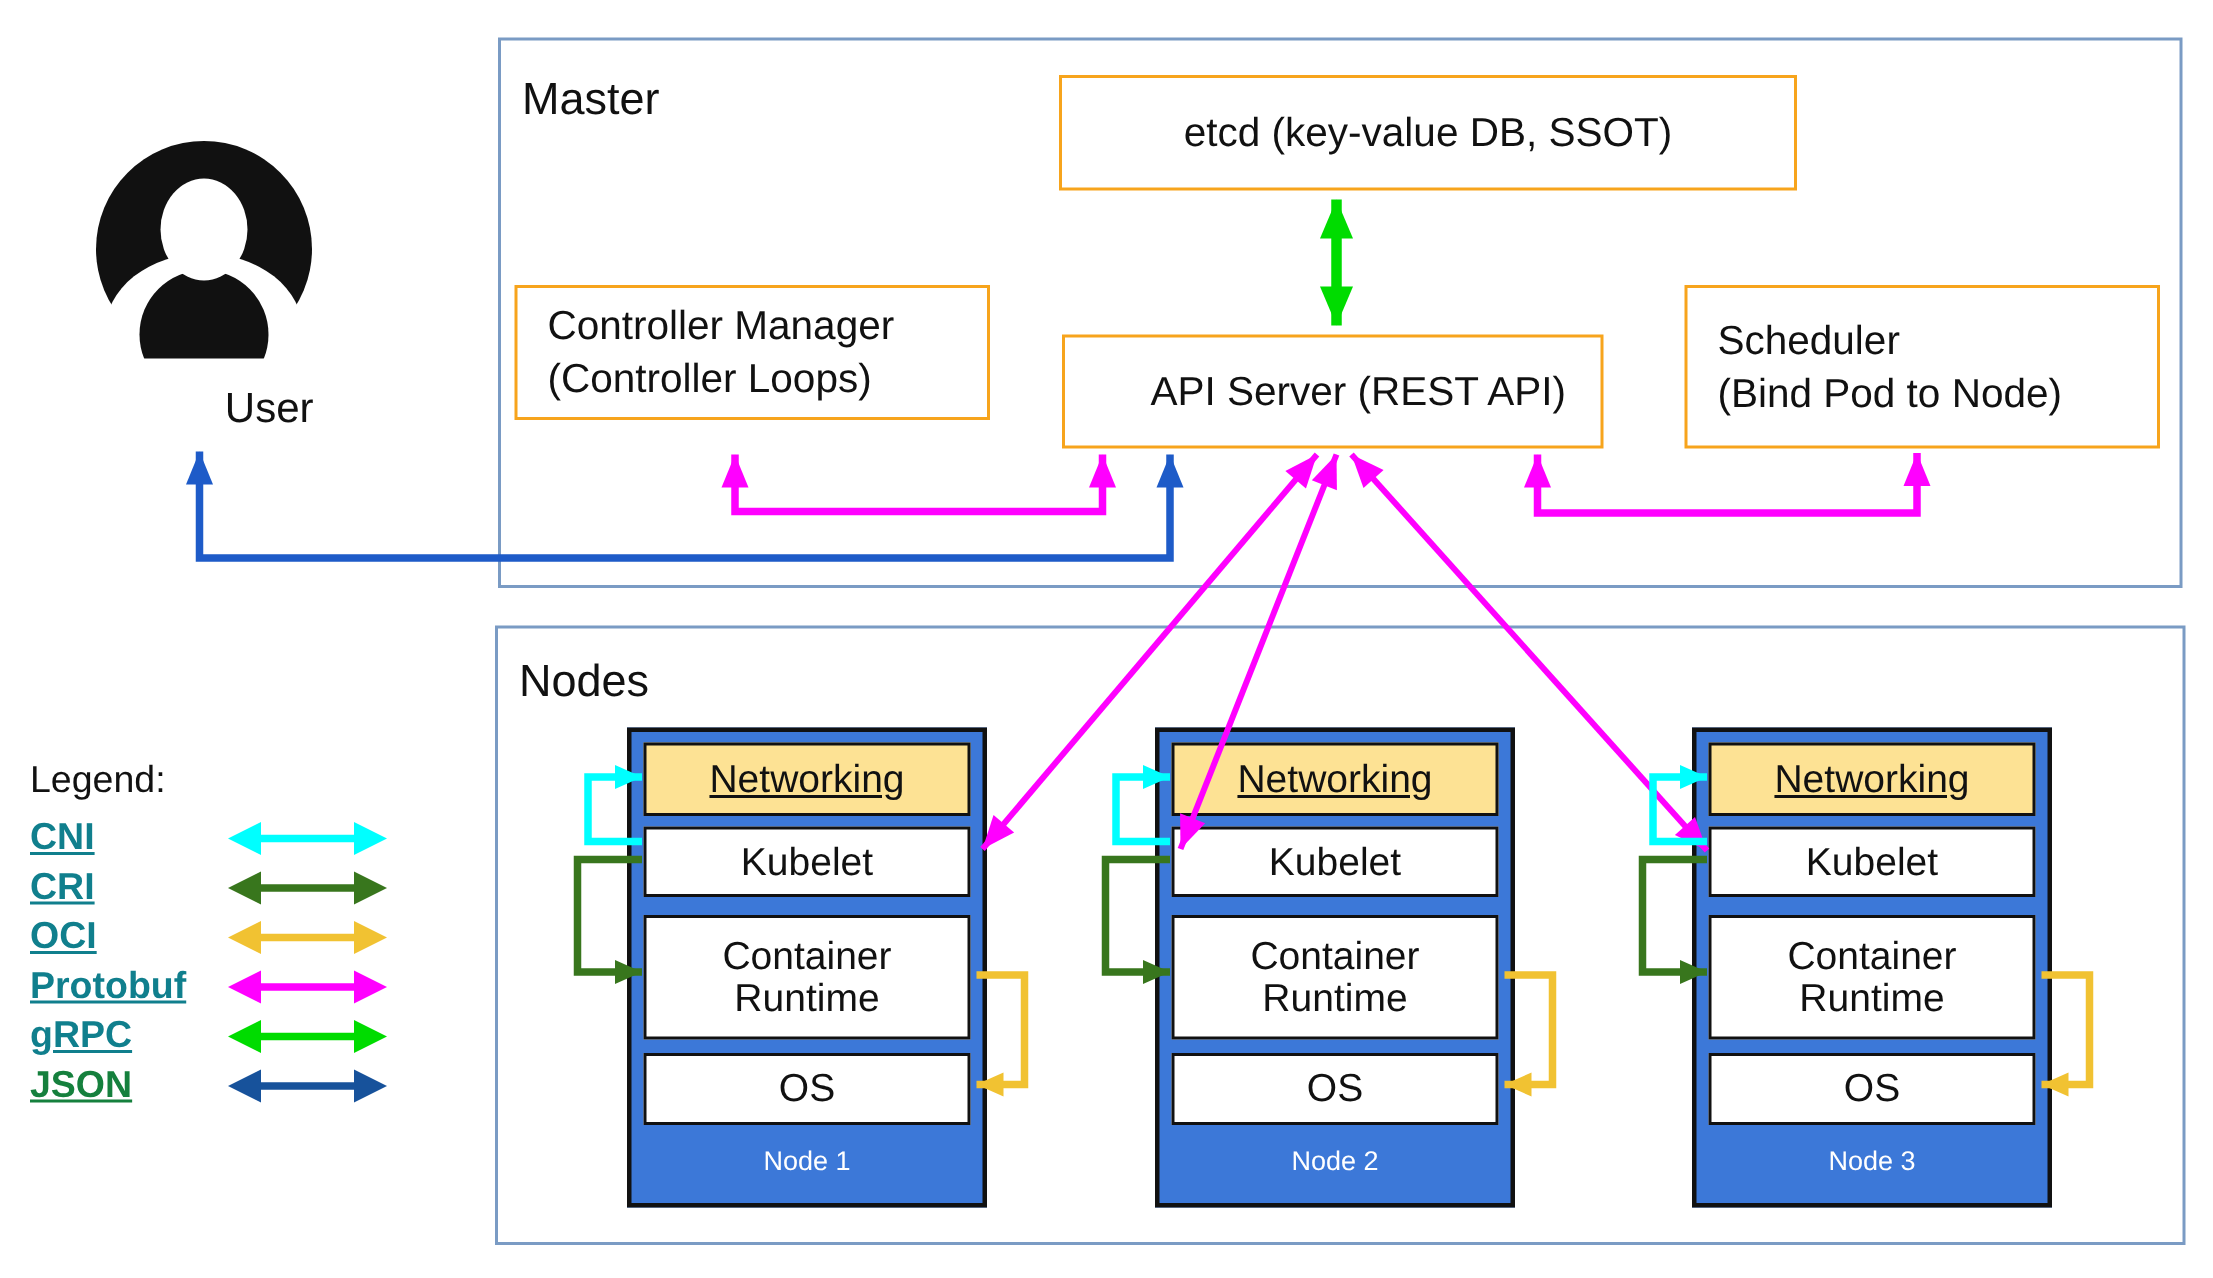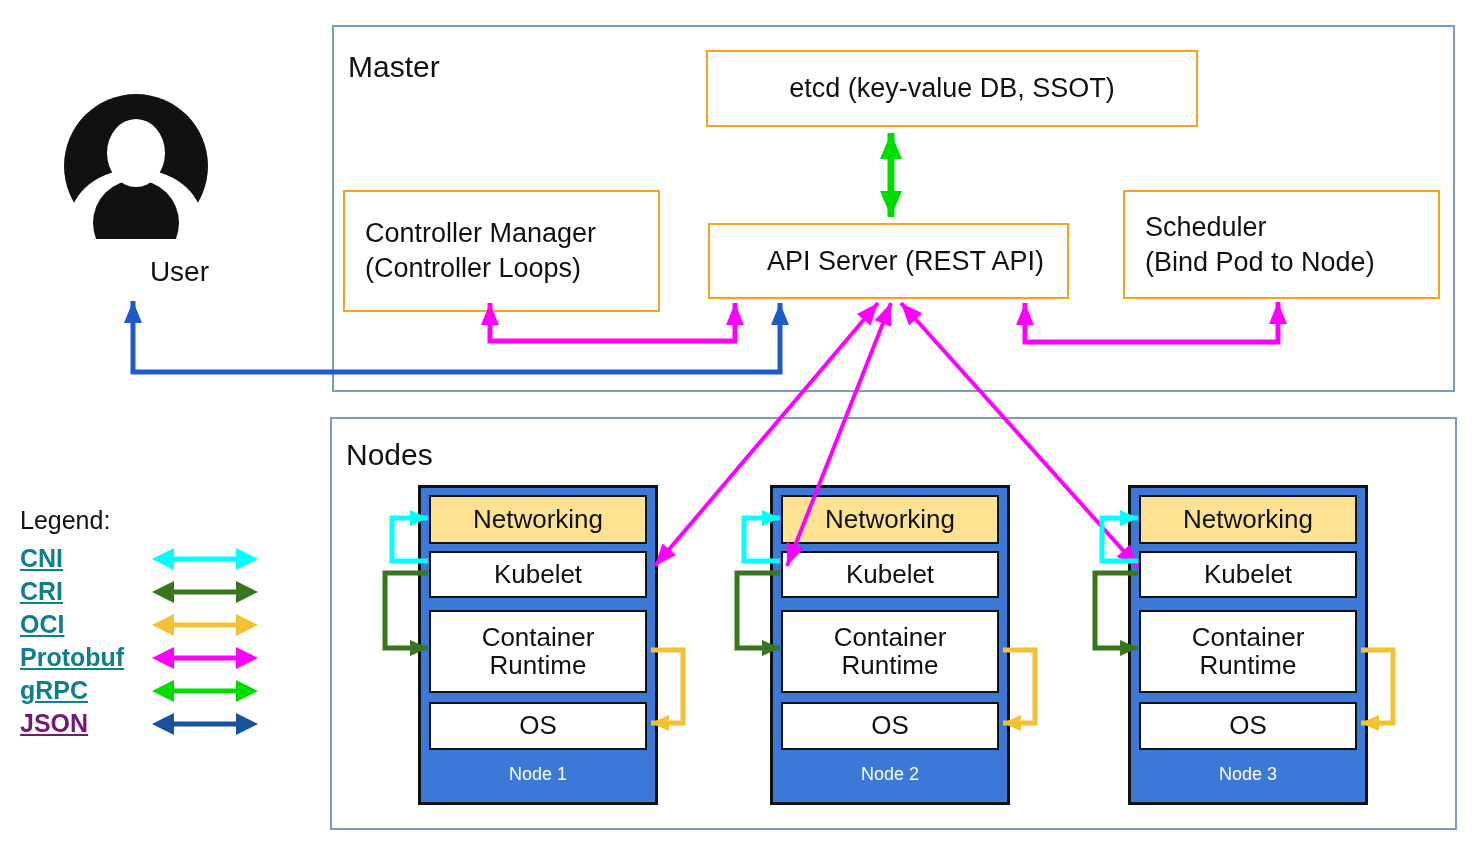--- a/index.html
+++ b/index.html
@@ -17,21 +17,21 @@
   .obox.leftalign{justify-content:flex-start;padding-left:20px;}
   .node{
     position:absolute;width:240px;height:320px;background:#3c78d8;
     border:3px solid #111;box-sizing:border-box;
   }
   .layer{
     position:absolute;left:8px;width:218px;background:#fff;border:2px solid #111;
     display:flex;align-items:center;justify-content:center;
     font-size:26px;line-height:1.05;text-align:center;box-sizing:border-box;
   }
-  .layer.networking{background:#fde294;}
+  .layer.networking{background:#fde294;text-decoration:underline;}
   .layer.runtime span{display:inline-block;max-width:160px;}
   .node-label{
     position:absolute;left:0;width:100%;text-align:center;color:#fff;font-size:18px;
   }
   #user-label{position:absolute;text-align:right;font-size:28px;}
   #legend{position:absolute;left:20px;top:506px;width:240px;}
   #legend-title{font-size:25px;margin-bottom:7px;color:#111;}
   .legend-row{display:flex;align-items:center;justify-content:space-between;height:33px;font-weight:bold;}
   .legend-link{font-size:25px;text-decoration:underline;cursor:pointer;}
   #arrows{position:absolute;left:0;top:0;pointer-events:none;}
@@ -48,21 +48,21 @@
   <div class="section-title" style="left:346px;top:438px;">Nodes</div>
 
   <div class="obox" style="left: 678px; top: 50px; width: 492px; height: 77px; border-color: rgb(247, 164, 28); margin-left: 28px;">
     <span>etcd (key-value DB, SSOT)</span>
   </div>
 
   <div class="obox" style="left: 708px; top: 223px; width: 361px; height: 76px; border-color: rgb(247, 164, 28); padding-left: 34px;">
     <span>API Server (REST API)</span>
   </div>
 
-  <div class="obox leftalign" style="left: 343px; top: 190px; width: 317px; height: 122px; border-color: rgb(247, 164, 28);">
+  <div class="obox leftalign" style="left: 343px; top: 190px; width: 317px; height: 90px; border-color: rgb(247, 164, 28);">
     <span>
       <span>Controller Manager</span><br>
       <span>(Controller Loops)</span>
     </span>
   </div>
 
   <div class="obox leftalign" style="left: 1123px; top: 190px; width: 317px; height: 109px; border-color: rgb(247, 164, 28);">
     <span>
       <span>Scheduler</span><br>
       <span>(Bind Pod to Node)</span>
@@ -115,21 +115,21 @@
         </div>
         <div class="legend-row">
           <span class="legend-link" style="color: rgb(16, 127, 141);">gRPC</span>
           <svg width="110" height="26">
             <line x1="18" y1="13" x2="92" y2="13" stroke="#00dc00" stroke-width="5"></line>
             <polygon points="2,13 24,2 24,24" fill="#00dc00"></polygon>
             <polygon points="108,13 86,2 86,24" fill="#00dc00"></polygon>
           </svg>
         </div>
         <div class="legend-row">
-          <span class="legend-link" style="color: #701a75;">JSON</span>
+          <span class="legend-link" style="color: #15803d;">JSON</span>
           <svg width="110" height="26">
             <line x1="18" y1="13" x2="92" y2="13" stroke="#17529b" stroke-width="5"></line>
             <polygon points="2,13 24,2 24,24" fill="#17529b"></polygon>
             <polygon points="108,13 86,2 86,24" fill="#17529b"></polygon>
           </svg>
         </div>
       </div>
   </div>
 
   <div id="nodes-holder">

